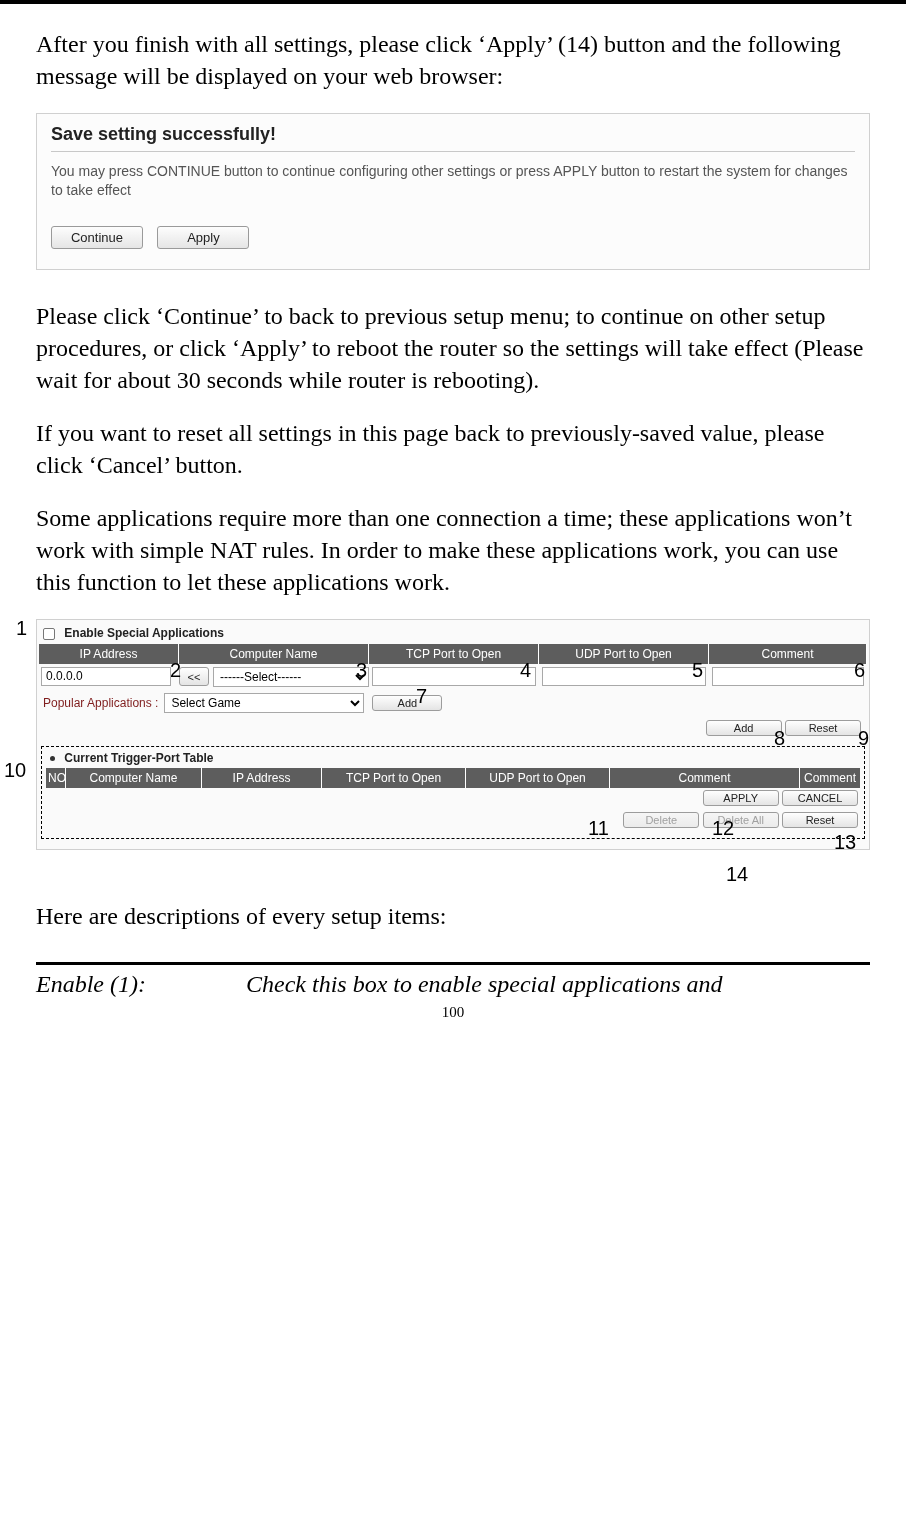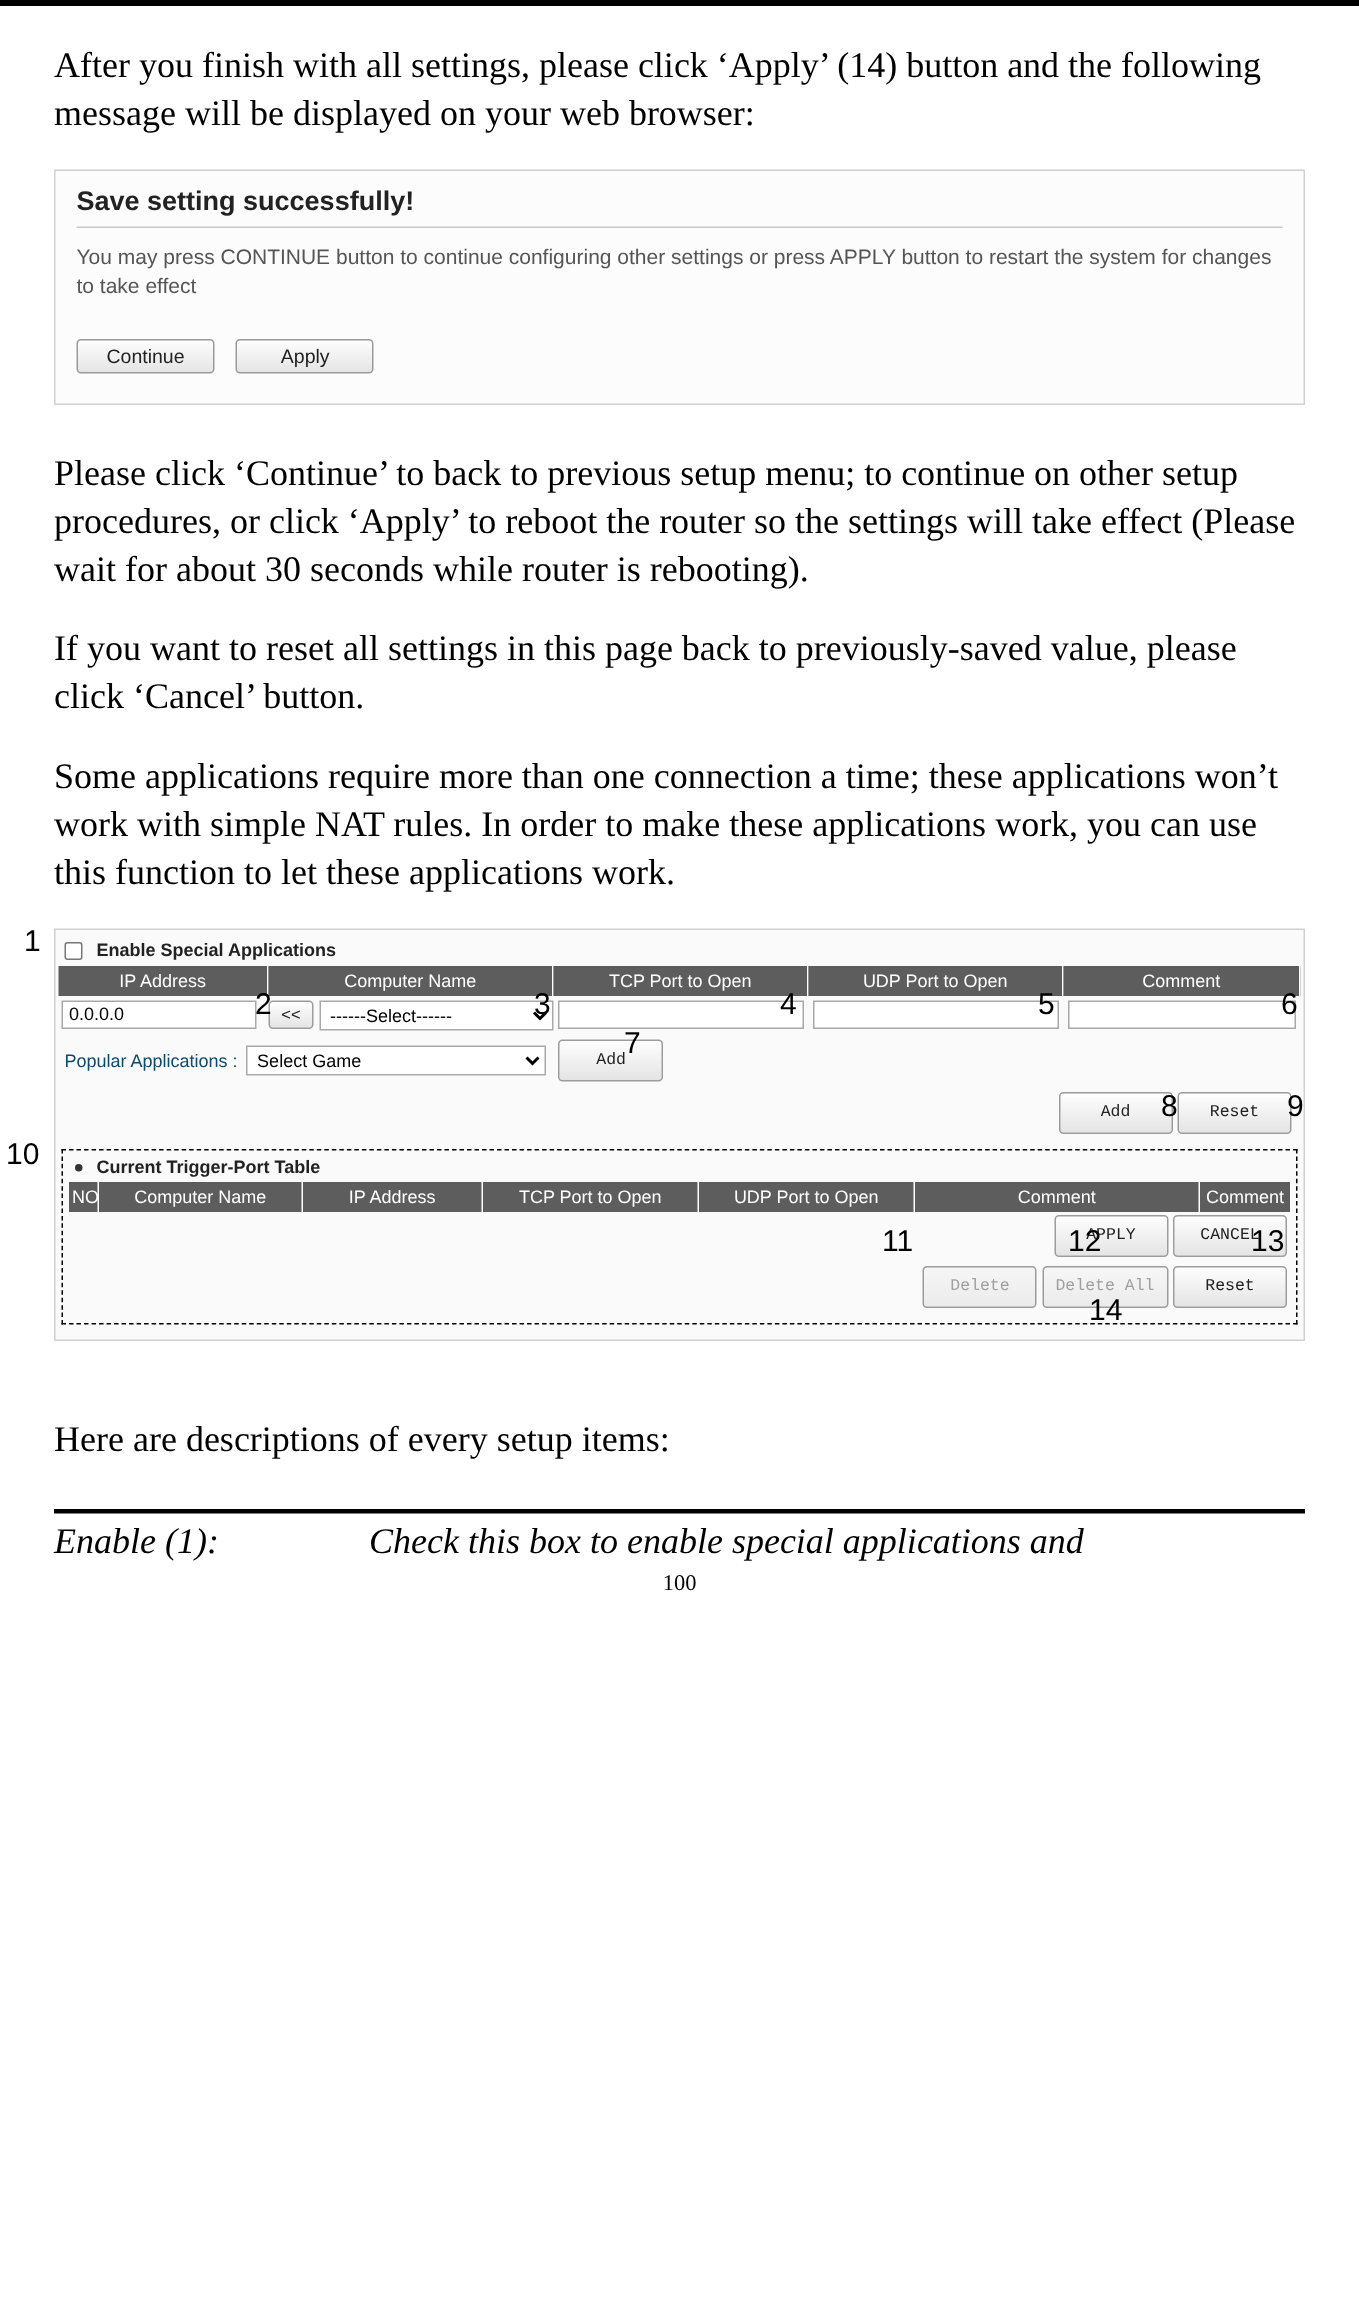--- a/index.html
+++ b/index.html
@@ -131,27 +131,26 @@
     background:linear-gradient(#fefefe,#e4e4e4);
     border:1px solid #9c9c9c;
     border-radius:3px;
     font-size:11px;
   }
   .mid-btn {
     display:inline-flex;
     align-items:center;
     justify-content:center;
     min-width:76px;
-    height:28px;
+    height:16px;
     padding:0 8px;
     background:linear-gradient(#fefefe,#e4e4e4);
     border:1px solid #9c9c9c;
     border-radius:3px;
     font-size:11px;
-    font-family:Liberation Mono, monospace;
   }
   .dashed-box {
     border:1px dashed #000;
     margin:8px 2px 2px 2px;
     padding:4px 4px 8px 4px;
   }
   .bullet {
     display:inline-block;
     width:5px;height:5px;border-radius:50%;
     background:#333;margin:0 6px 0 4px;
@@ -240,21 +239,21 @@
         </div>
         <div style="width:170px;padding:0 3px">
           <input class="txt-input" style="width: 100%;">
         </div>
         <div style="flex:1;padding:0 3px">
           <input class="txt-input" style="width: 100%;">
         </div>
       </div>
 
       <div class="data-row" style="align-items:center">
-        <div style="padding-left:4px;color:#0c4a6e">Popular Applications :</div>
+        <div style="padding-left:4px;color:#7f1d1d">Popular Applications :</div>
         <div style="margin-left:6px">
           <select class="sel" style="width:200px">
             <option>Select Game</option>
           </select>
         </div>
         <div style="margin-left:8px">
           <span class="mid-btn" style="min-width:70px">Add</span>
         </div>
       </div>
 
@@ -294,21 +293,21 @@
     <span class="callout" style="left:352px;top:40px">3</span>
     <span class="callout" style="left:516px;top:40px">4</span>
     <span class="callout" style="left:688px;top:40px">5</span>
     <span class="callout" style="left:850px;top:40px">6</span>
     <span class="callout" style="left:412px;top:66px">7</span>
     <span class="callout" style="left:770px;top:108px">8</span>
     <span class="callout" style="left:854px;top:108px">9</span>
     <span class="callout" style="left:0px;  top:140px">10</span>
     <span class="callout" style="left:584px;top:198px">11</span>
     <span class="callout" style="left:708px;top:198px">12</span>
-    <span class="callout" style="left:830px;top:198px">13</span>
+    <span class="callout" style="left:830px;top:212px">13</span>
     <span class="callout" style="left:722px;top:244px">14</span>
   </div>
 
   <p class="body-text" style="margin-top:50px">Here are descriptions of every setup items:</p>
 
   <hr class="footer-rule">
 
   <div class="def-row">
     <div class="def-term">Enable (1):</div>
     <div class="def-desc">Check this box to enable special applications and</div>

